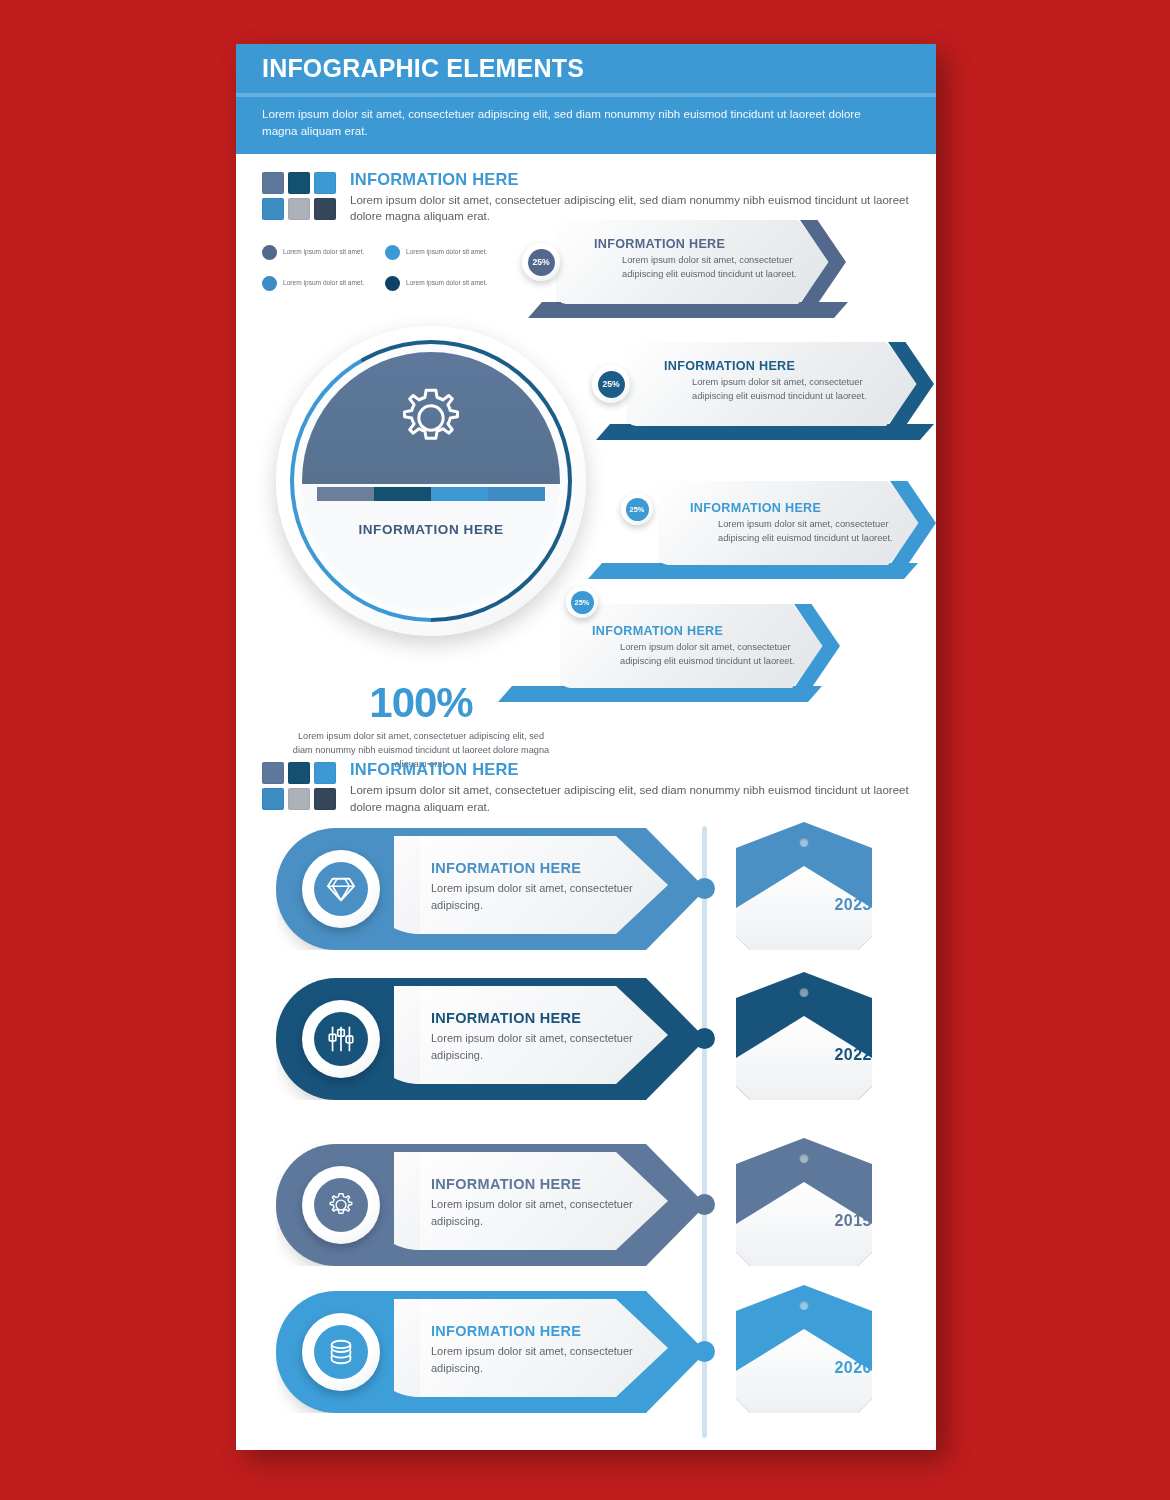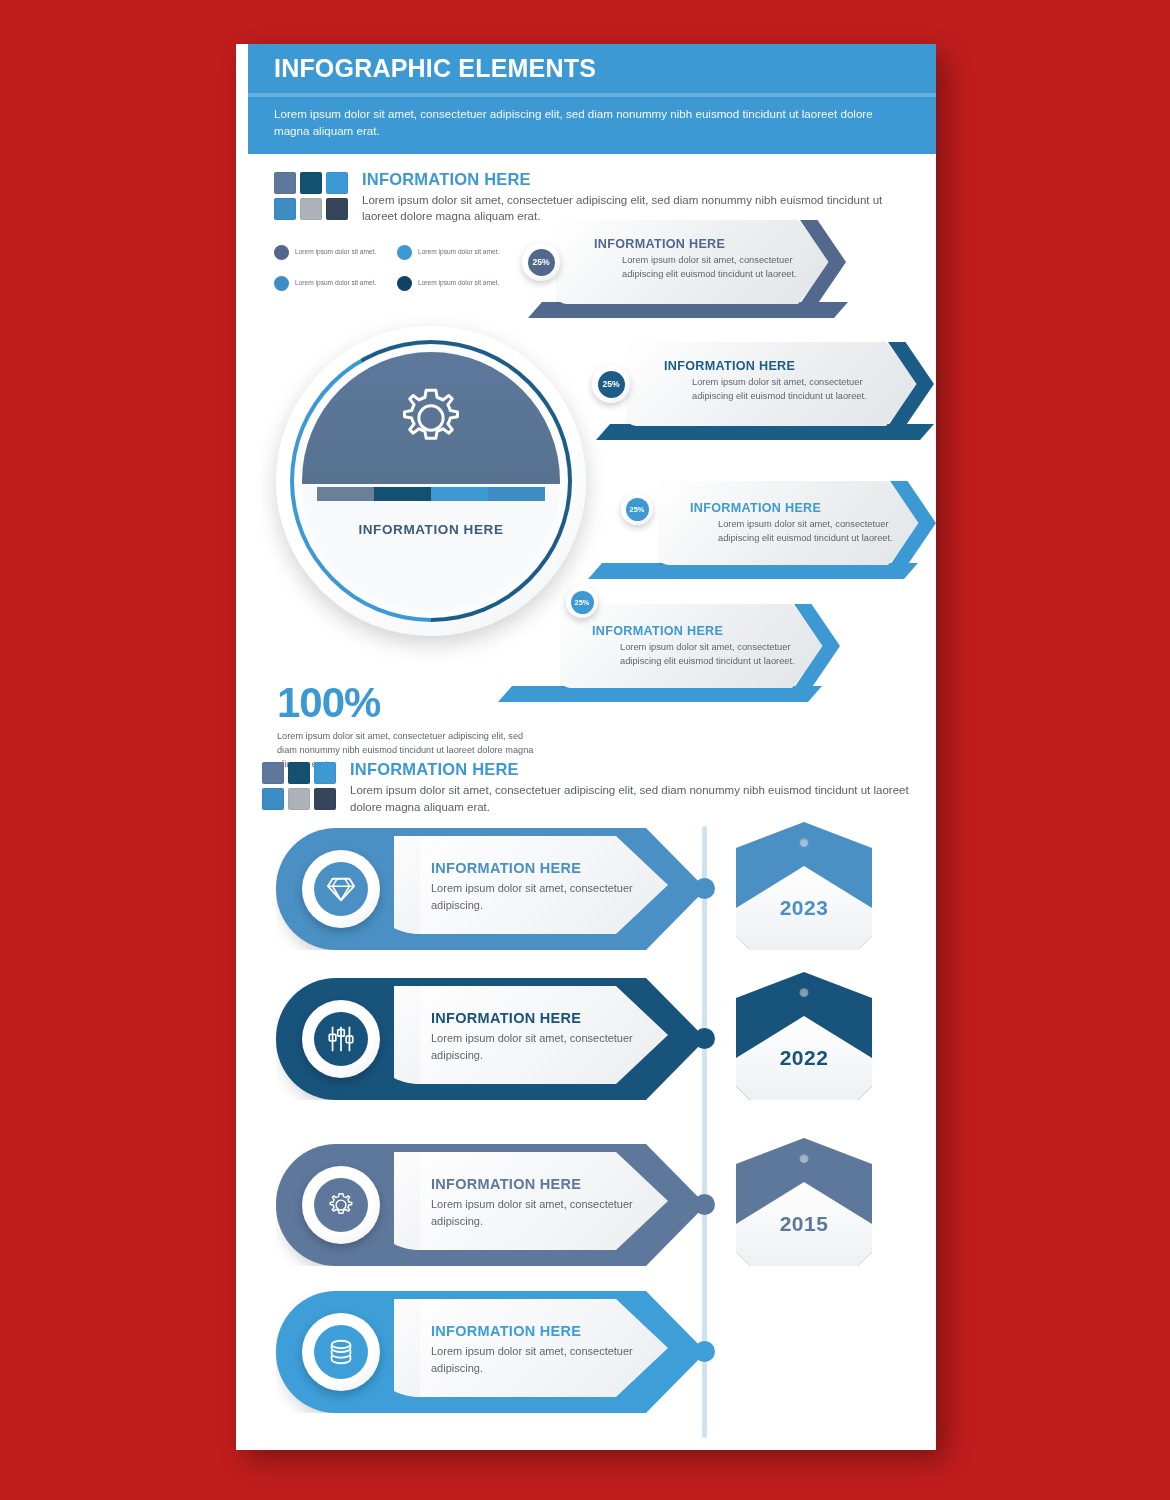--- a/index.html
+++ b/index.html
@@ -12,21 +12,20 @@
     position: relative;
   }
 
   
   .page {
     position: absolute;
     left: 236px; top: 44px;
     width: 700px; height: 1406px;
     background: #ffffff;
     box-shadow: 10px 10px 26px rgba(0,0,0,.33);
-    padding-left: 12px;
   }
 
   
   .header-band { background:#3d99d4; position:relative; }
   .header-title-row {
     height: 49px;
     display: flex; align-items: center;
     padding-left: 26px;
     position: relative;
   }
@@ -142,21 +141,21 @@
     display:flex; align-items:center; justify-content:center;
     z-index: 5;
   }
   .pct-inner {
     width:27px; height:27px; border-radius:50%;
     display:flex; align-items:center; justify-content:center;
     color:#fff; font-size:8.6px; font-weight:bold;
   }
 
   
-  .hundred-wrap { position:absolute; left:41px; top:638px; width:264px; }
+  .hundred-wrap { position:absolute; left:53px; top:638px; width:264px; text-align:center; }
   .hundred {
     color:#3d99d4; font-size:42px; font-weight:bold; letter-spacing:-1px; line-height:1;
   }
   .hundred-sub { color:#5f656d; font-size:9.2px; line-height:1.5; margin-top:6px; }
 
   
   .timeline { position:absolute; left:0; top:772px; width:700px; height:630px; }
   .tl-axis {
     position:absolute; left:466px; top:10px; width:5px; height:612px;
     background:#cfe3ef; border-radius:3px;
@@ -209,22 +208,22 @@
     background: linear-gradient(#ffffff,#eef0f2);
     clip-path: polygon(0 42px, 50% 0, 100% 42px, 100% calc(100% - 14px), calc(100% - 14px) 100%, 14px 100%, 0 calc(100% - 14px));
   }
   .tl-badge-hole {
     position:absolute; left:50%; top:16px; transform:translateX(-50%);
     width:9px; height:9px; border-radius:50%;
     background: rgba(255,255,255,.45);
     box-shadow: inset 0 1px 2px rgba(0,0,0,.25);
   }
   .tl-year {
-    position:absolute; left:0; top:74px; width:100%; text-align:center;
-    font-size:21px; font-weight:bold; letter-spacing:.5px;
+    position:absolute; left:0; top:74px; width:100%; text-align:right;
+    font-size:16px; font-weight:bold; letter-spacing:.5px;
   }
 </style>
 </head>
 <body>
 
 <div class="page">
 
   <div class="header-band">
     <div class="header-title-row">
       <div class="header-title">INFOGRAPHIC ELEMENTS</div>
@@ -450,15 +449,21 @@
             <path d="M6 20 v4 c0 2.2 4.5 4 10 4 s10-1.8 10-4 v-4" fill="none" stroke="#fff" stroke-width="1.9"></path>
           </svg>
         </div>
       </div>
       <div class="tl-txt">
         <div class="h" style="color: rgb(61, 158, 216);">INFORMATION HERE</div>
         <div class="p">Lorem ipsum dolor sit amet, consectetuer adipiscing.</div>
       </div>
     </div>
     <div class="tl-dot" style="top: 525px; background: rgb(61, 158, 216);"></div>
+    <div class="tl-badge" style="top:469px;">
+      <div class="tl-badge-top" style="background: rgb(61, 158, 216);"></div>
+      <div class="tl-badge-hole"></div>
+      <div class="tl-badge-white"></div>
+      <div class="tl-year" style="color: rgb(61, 158, 216);">2020</div>
+    </div>
   </div>
 
 </div>
 
 </body></html>

